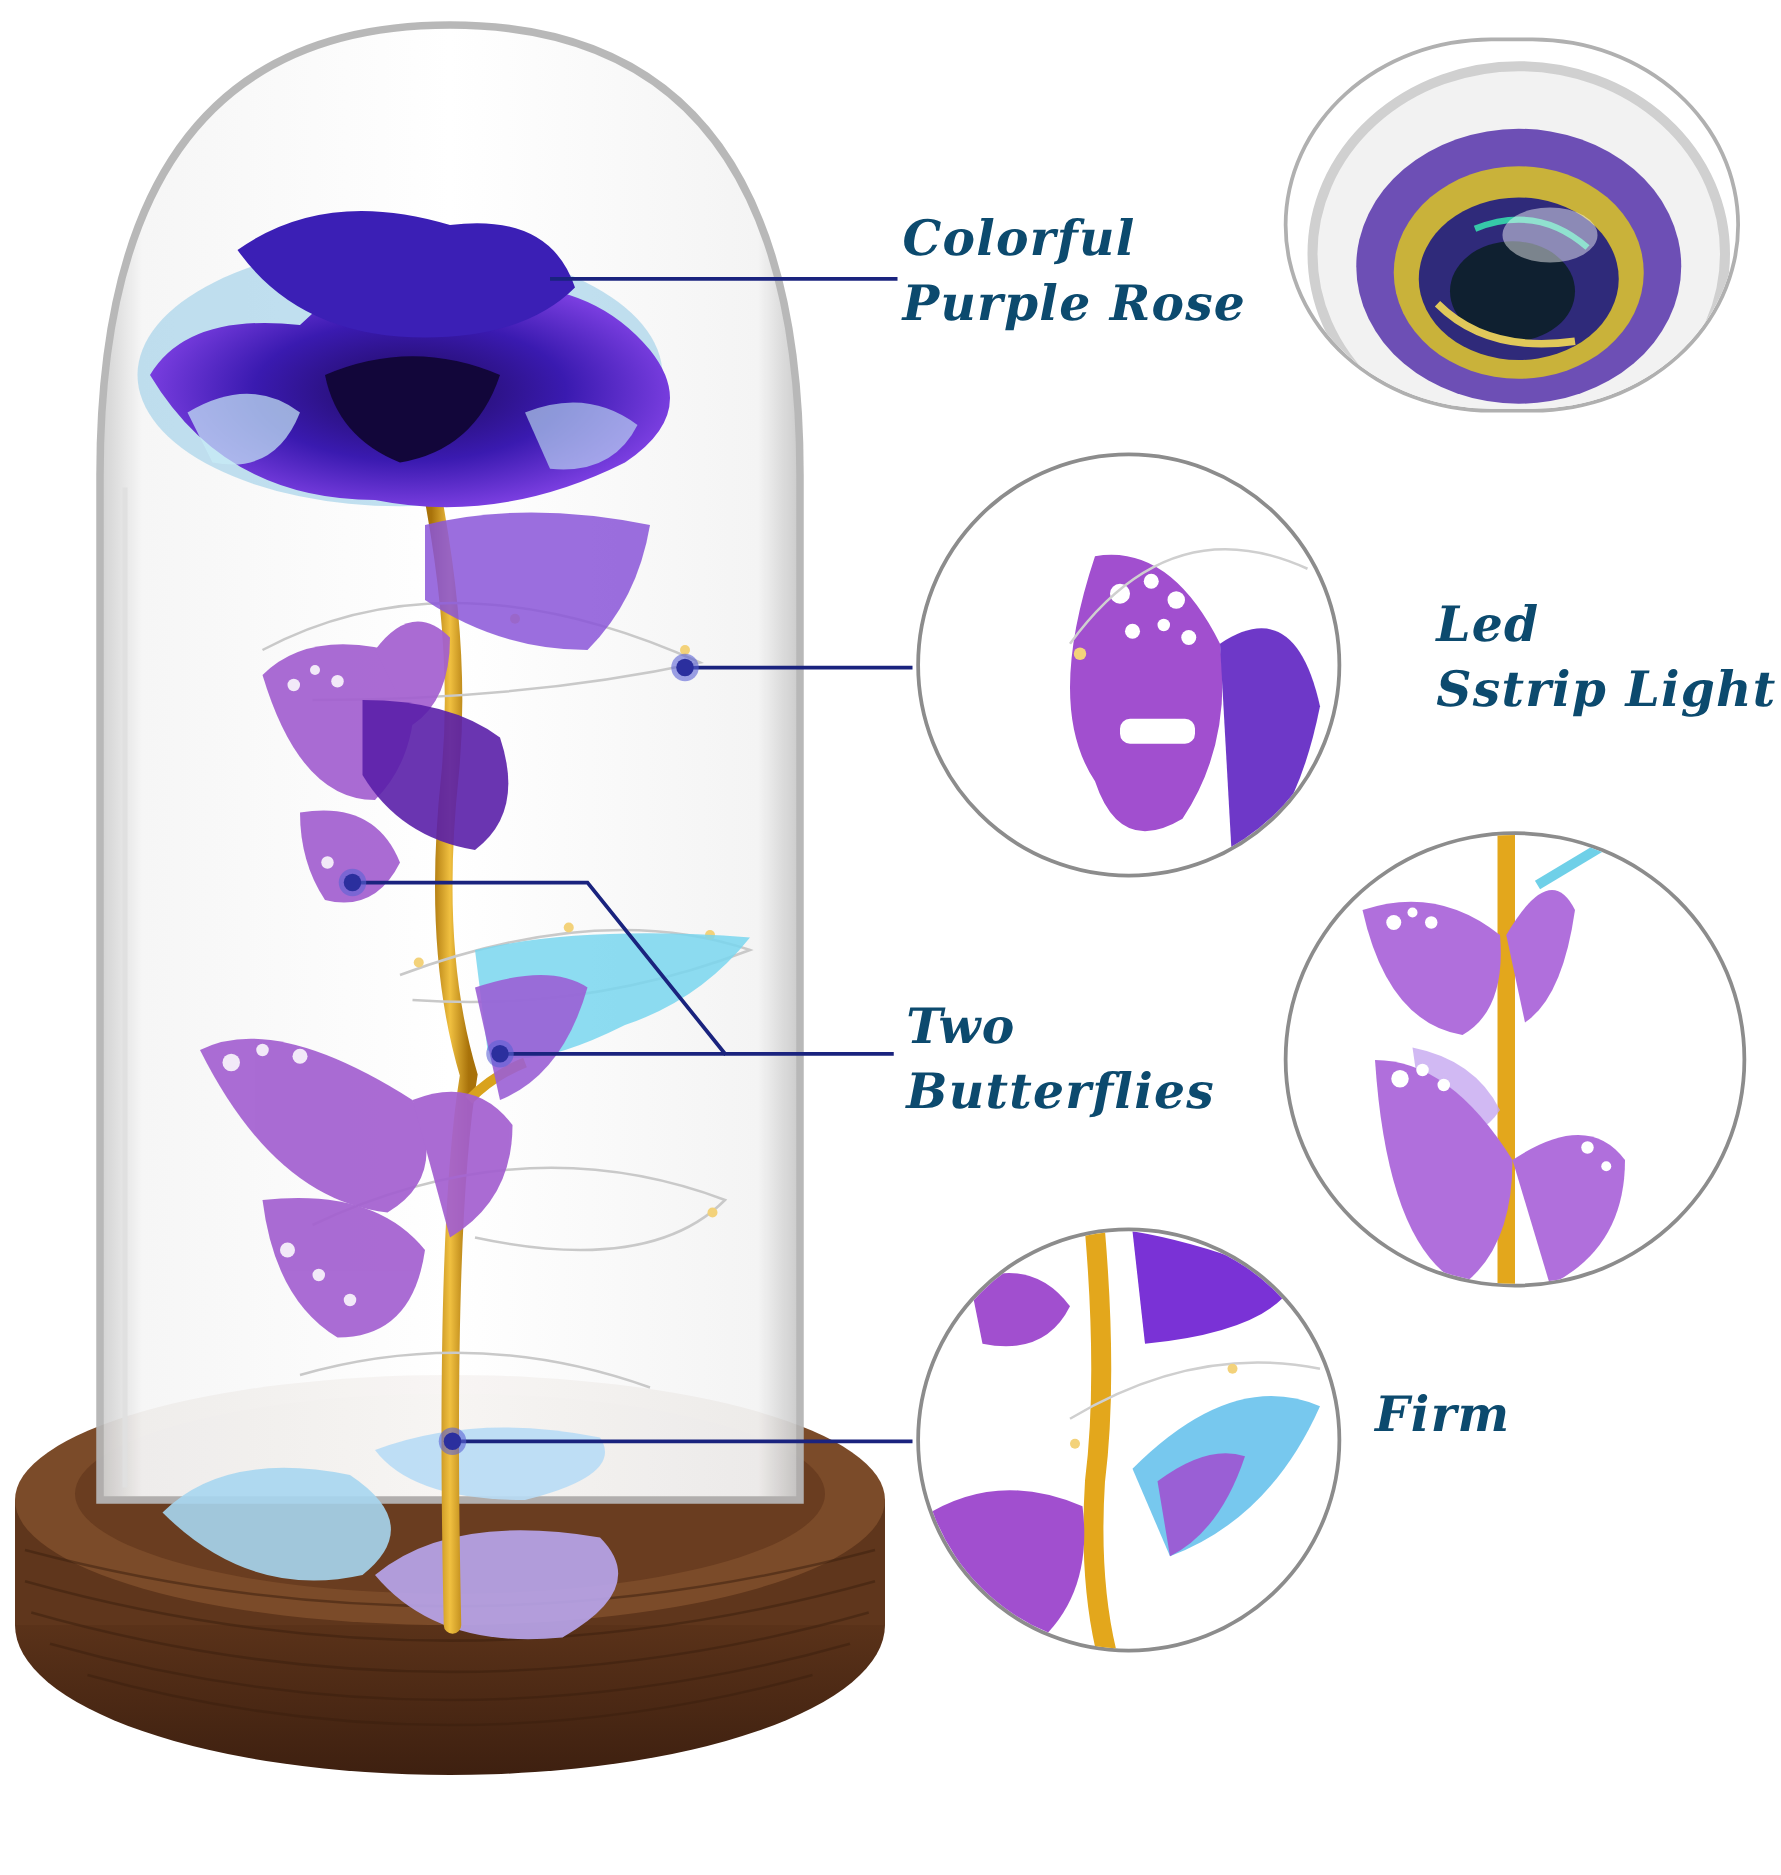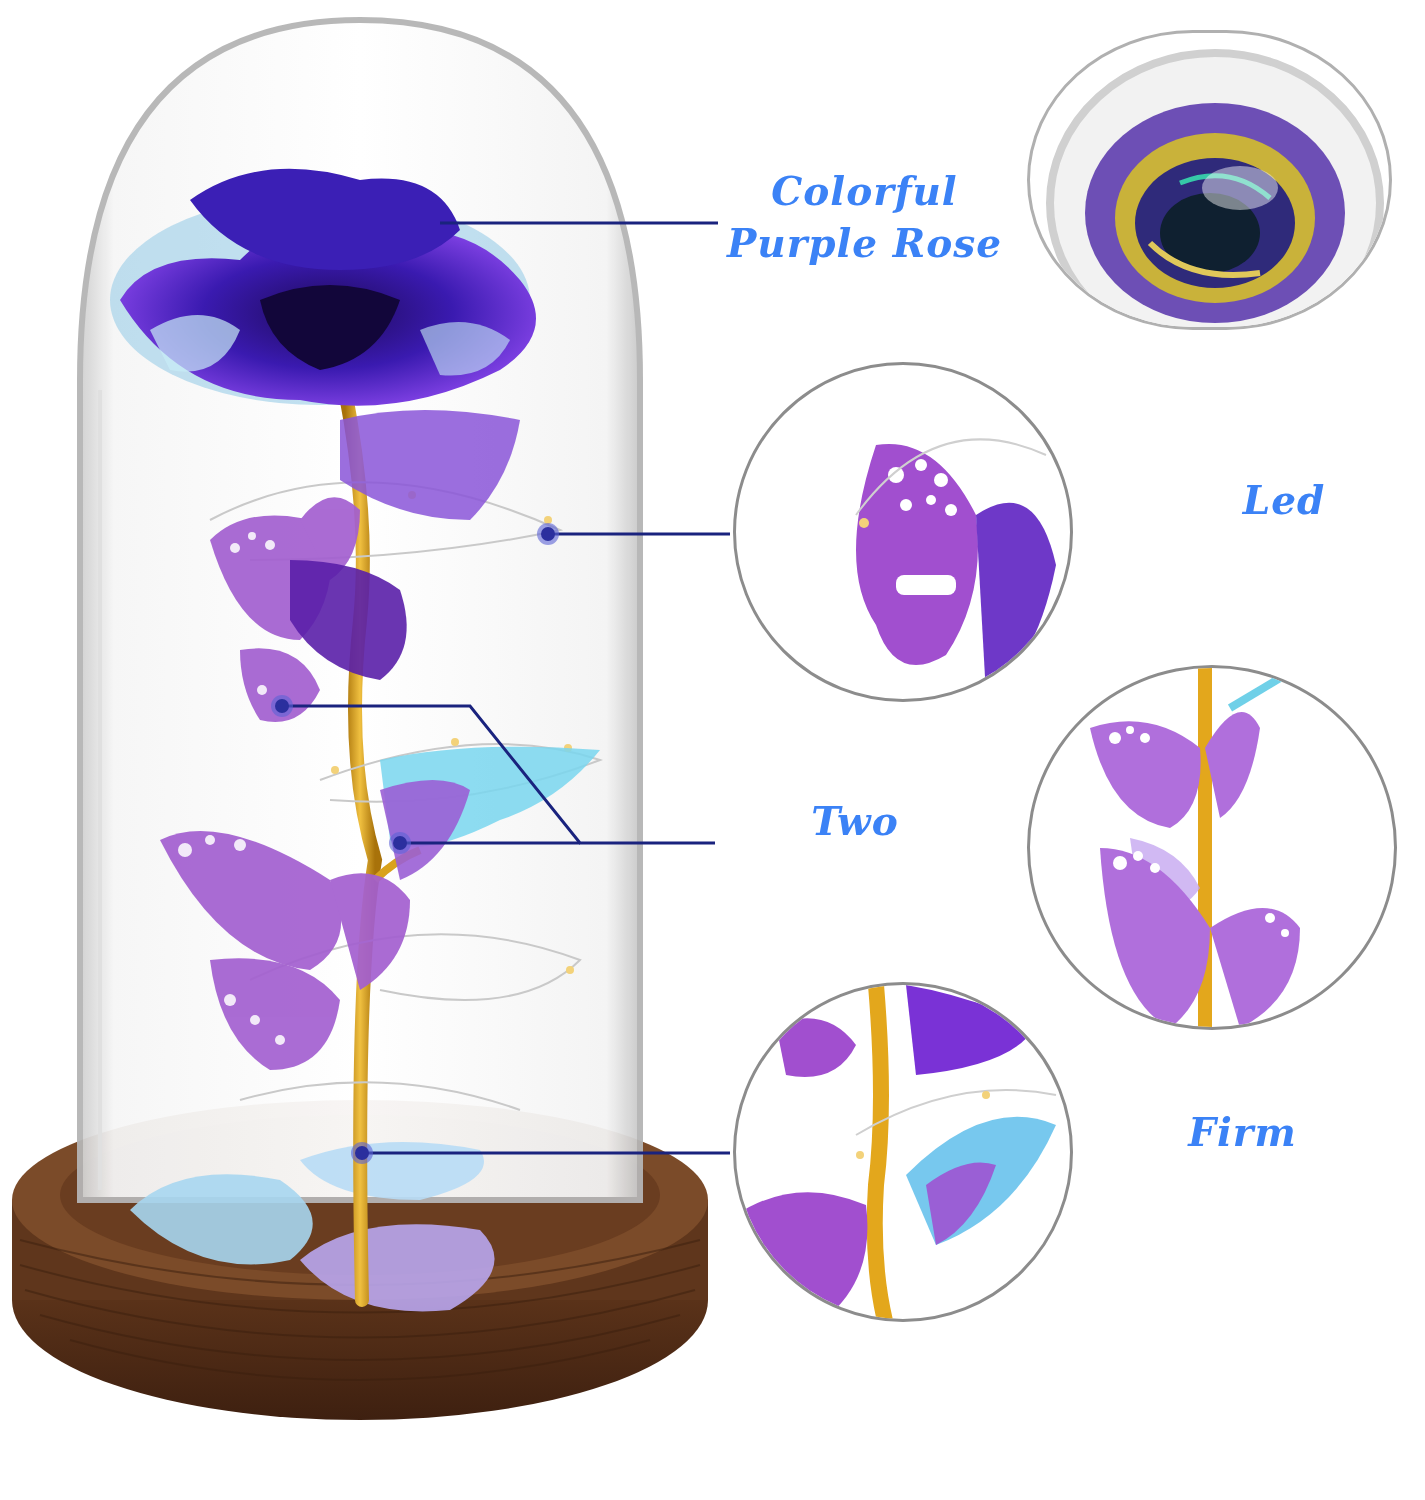--- a/index.html
+++ b/index.html
@@ -1,18 +1,18 @@
 <!DOCTYPE html>
 <html><head>
 <meta charset="utf-8">
 <style>
   html,body{margin:0;padding:0;background:#ffffff;}
   body{width:1425px;height:1500px;position:relative;overflow:hidden;font-family:"DejaVu Serif","Liberation Serif",serif;}
   .abs{position:absolute;}
-  .label{position:absolute;text-align:center;font-style:italic;font-weight:bold;color:#3b82f6;font-size:39px;line-height:52px;letter-spacing:1px;white-space:nowrap;font-family:"DejaVu Serif","Liberation Serif",serif;}
+  .label{position:absolute;font-style:italic;font-weight:bold;color:#0c4a6e;font-size:39px;line-height:52px;letter-spacing:1px;white-space:nowrap;font-family:"DejaVu Serif","Liberation Serif",serif;}
   .circle{position:absolute;border-radius:50%;border:3px solid #8c8c8c;background:#fff;overflow:hidden;box-sizing:border-box;}
   svg{display:block;}
 </style>
 </head>
 <body>
 
 <div class="abs" style="left:0;top:0;width:760px;height:1500px;">
   <svg width="760" height="1500" viewBox="0 0 760 1500">
     <defs>
       <linearGradient id="glassG" x1="0" x2="1">
@@ -136,23 +136,25 @@
   <circle cx="362" cy="1153" r="11" fill="#5b62d6" opacity="0.6"></circle>
   <circle cx="362" cy="1153" r="7" fill="#2b2f9e"></circle>
 </svg>
 
 <div class="label" style="left:722px;top:165px;width:285px;">
   <div>Colorful</div>
   <div>Purple Rose</div>
 </div>
 <div class="label" style="left:1149px;top:474px;width:270px;">
   <div>Led</div>
+  <div>Sstrip Light</div>
 </div>
 <div class="label" style="left:725px;top:795px;width:260px;">
   <div>Two</div>
+  <div>Butterflies</div>
 </div>
 <div class="label" style="left:1100px;top:1106px;width:285px;font-style:italic;">
   <div>Firm</div>
 </div>
 
 <div class="circle" style="left:1027px;top:30px;width:365px;height:300px;border-radius:50%/55%;border-color:#b0b0b0;">
   <svg width="365" height="300">
     <ellipse cx="185" cy="170" rx="165" ry="150" fill="#f2f2f2" stroke="#d0d0d0" stroke-width="8"></ellipse>
     <ellipse cx="185" cy="180" rx="130" ry="110" fill="#6d4fb5"></ellipse>
     <ellipse cx="185" cy="185" rx="100" ry="85" fill="#c9b23a"></ellipse>

